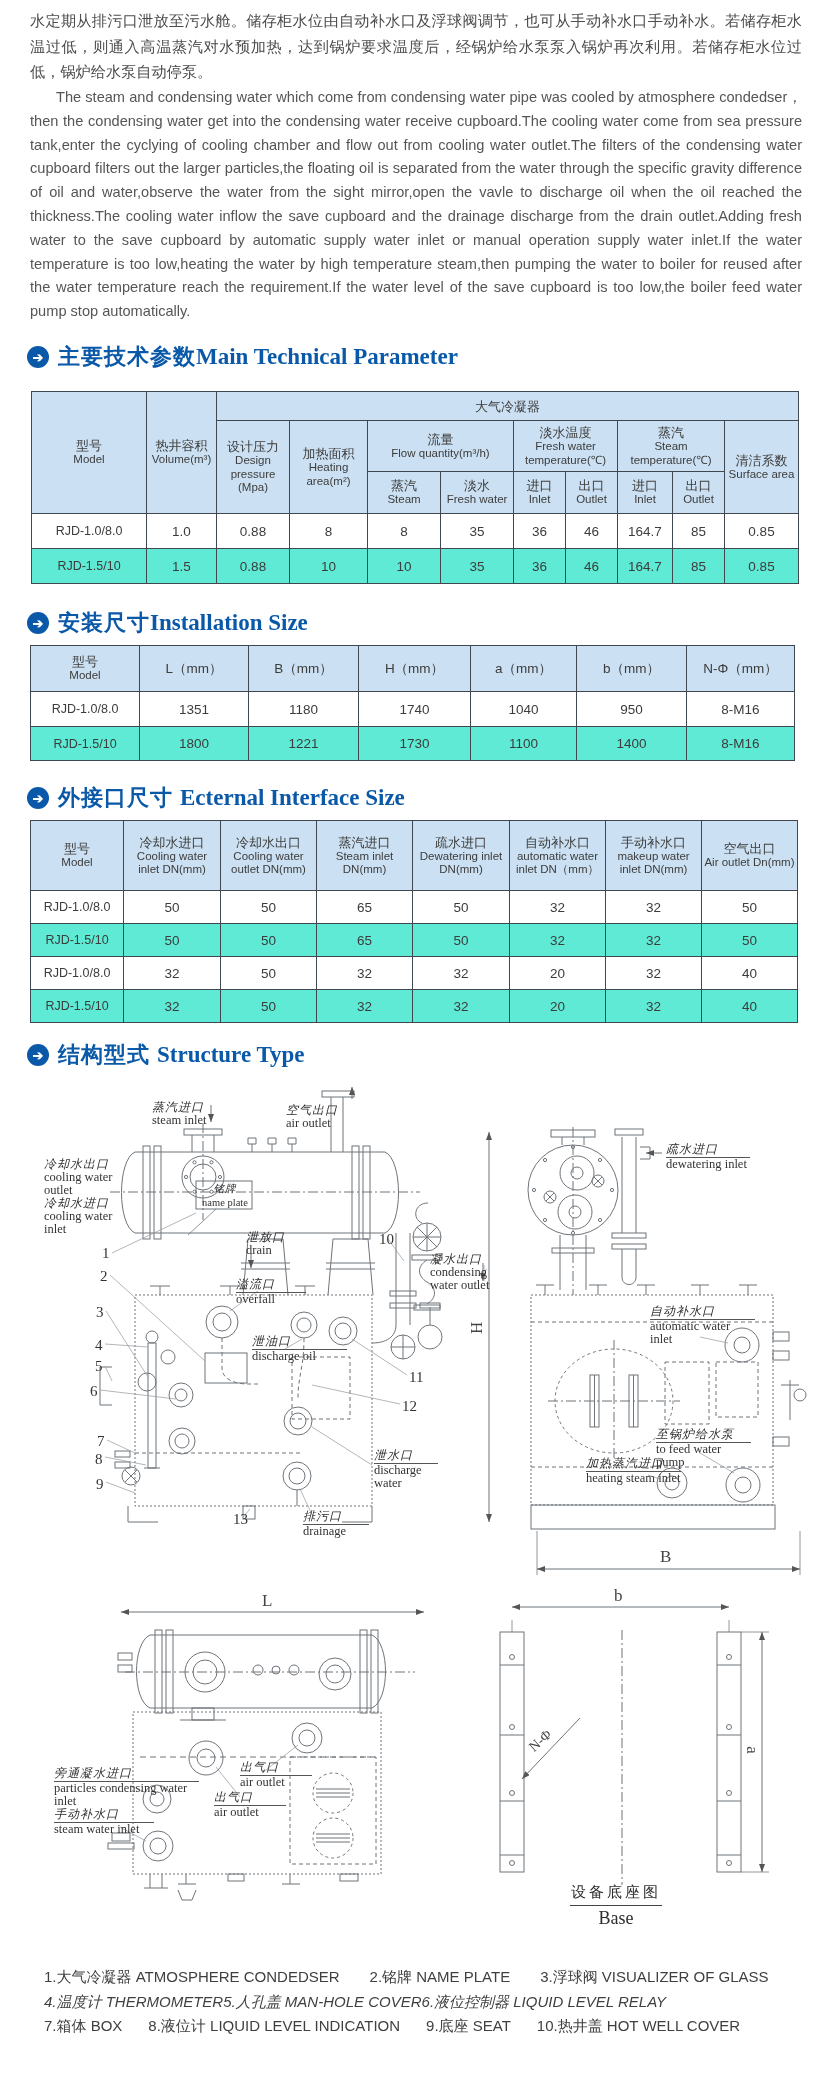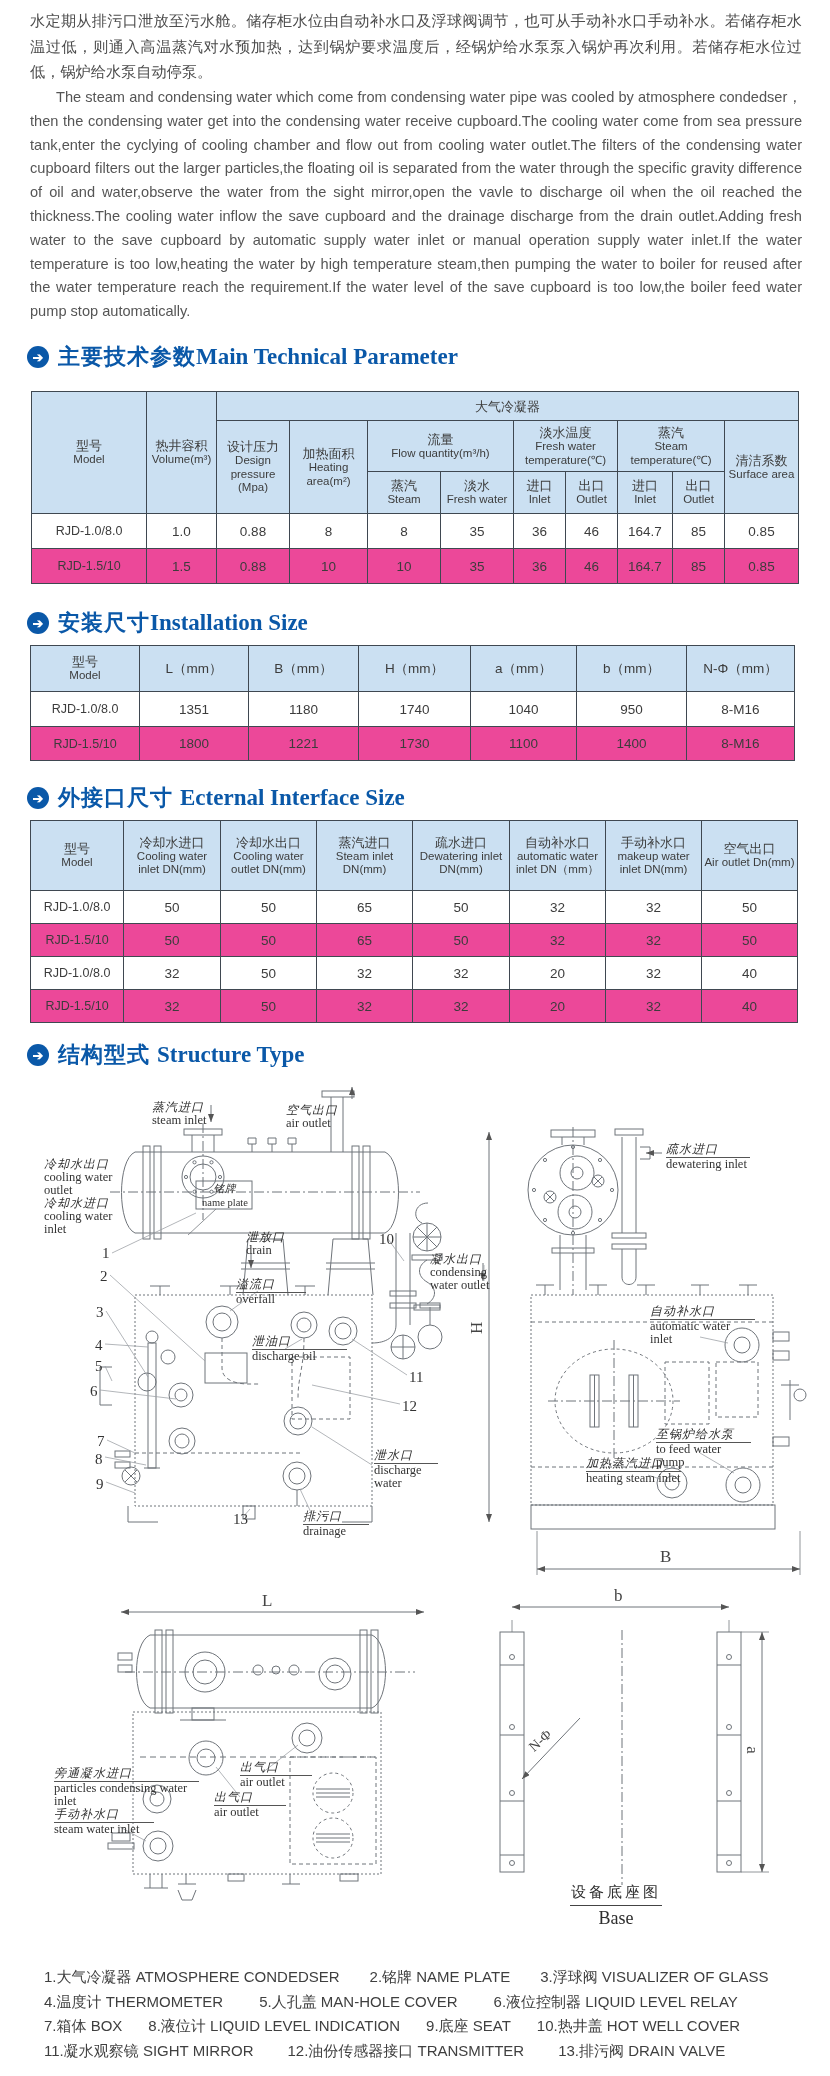--- a/index.html
+++ b/index.html
@@ -14,21 +14,21 @@
   .h-sec{position:absolute;left:27px;display:flex;align-items:center;}
   .h-icon{width:22px;height:22px;border-radius:50%;background:#0a58a8;color:#fff;display:flex;
           align-items:center;justify-content:center;font-size:13px;font-weight:bold;margin-right:9px;flex:0 0 auto;}
   .h-cn{font-size:22px;font-weight:bold;color:#0a58a8;letter-spacing:1px;}
   .h-en{font-size:23px;font-weight:bold;color:#0a58a8;font-family:"Liberation Serif",serif;}
   .sp{margin-left:7px;}
   
   table.t{position:absolute;border-collapse:collapse;table-layout:fixed;background:#fff;}
   table.t td{border:1px solid #3f4851;text-align:center;vertical-align:middle;padding:1px 2px;color:#3c3c3c;}
   .hd td{background:#cbe0f2;}
-  td.altr{background:#ec4899;margin-top:20px;}
+  td.altr{background:#5eead4;margin-top:20px;}
   .cnh{font-size:13px;line-height:15px;}
   .enh{font-size:11.5px;line-height:13.5px;}
   .dv{font-size:13.5px;}
   .mv{font-size:12.5px;}
   
   .diag{position:absolute;left:0;top:1085px;width:830px;height:860px;}
   .diag svg{position:absolute;left:0;top:0;}
   .dlbl{position:absolute;font-family:"Liberation Serif",serif;color:#2e2e2e;line-height:12.5px;}
   .dcn{font-size:12px;font-style:italic;letter-spacing:1px;white-space:nowrap;}
   .dcn.u{border-bottom:1px solid #555;padding-bottom:1px;}
@@ -659,31 +659,26 @@
     <div class="co" style="left:402px;top:313px;">12</div>
     <div class="co" style="left:233px;top:426px;">13</div>
   </div>
 
   <div class="leg" style="top:1968px;">
     <div class="legline" style="gap:30px;align-items:flex-end;">
       <span>1.大气冷凝器 ATMOSPHERE CONDEDSER</span>
       <span>2.铭牌 NAME PLATE</span>
       <span>3.浮球阀 VISUALIZER OF GLASS</span>
     </div>
-    <div class="legline" style="gap:36px;">
+    <div class="legline" style="font-style:italic;">
       <span>4.温度计 THERMOMETER</span>
       <span>5.人孔盖 MAN-HOLE COVER</span>
       <span>6.液位控制器 LIQUID LEVEL RELAY</span>
     </div>
     <div class="legline" style="gap:26px;">
       <span>7.箱体 BOX</span>
       <span>8.液位计 LIQUID LEVEL INDICATION</span>
       <span>9.底座 SEAT</span>
       <span>10.热井盖 HOT WELL COVER</span>
     </div>
-    <div class="legline" style="gap:34px;">
-      <span>11.凝水观察镜 SIGHT  MIRROR</span>
-      <span>12.油份传感器接口 TRANSMITTER</span>
-      <span>13.排污阀 DRAIN VALVE</span>
-    </div>
   </div>
 
 </div>
 
 </body></html>

